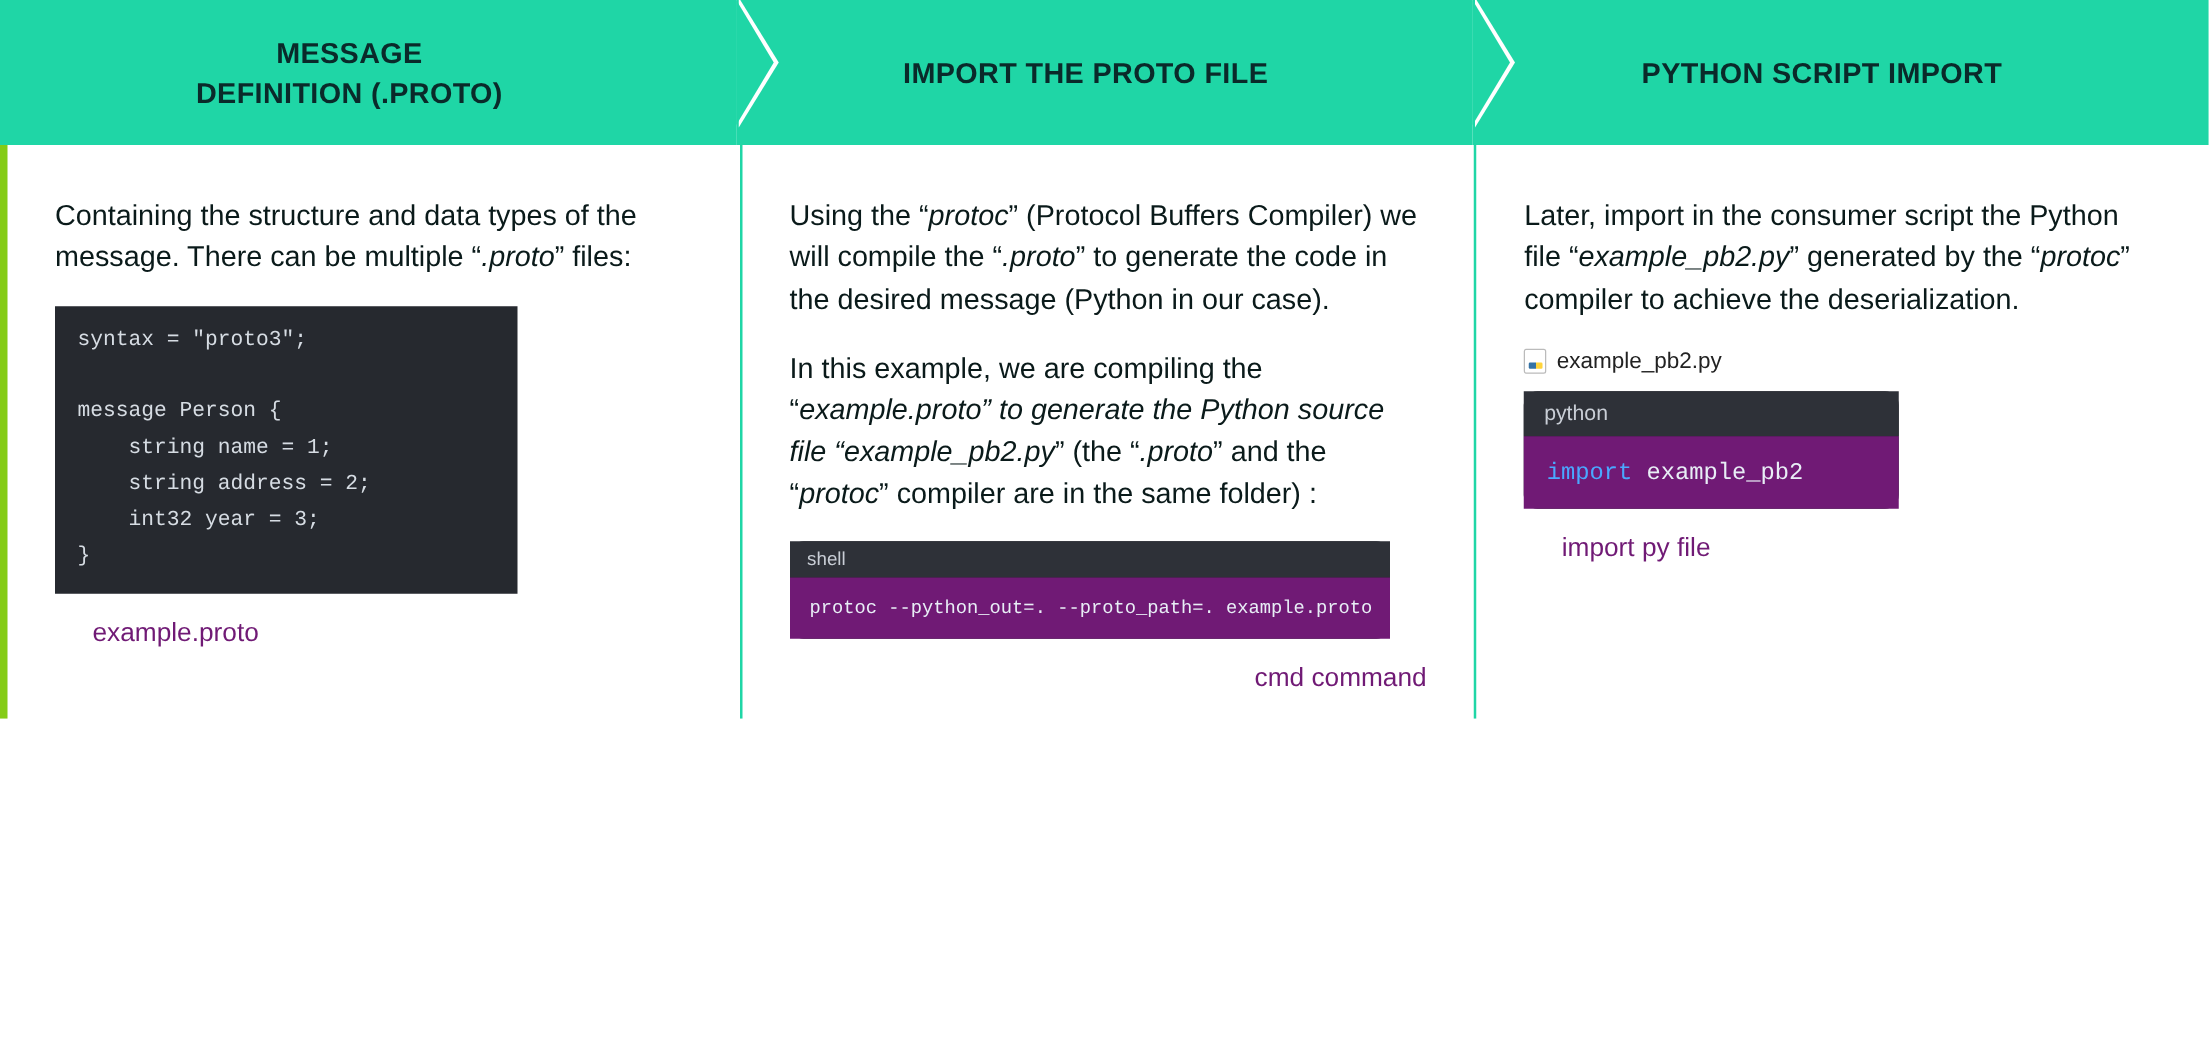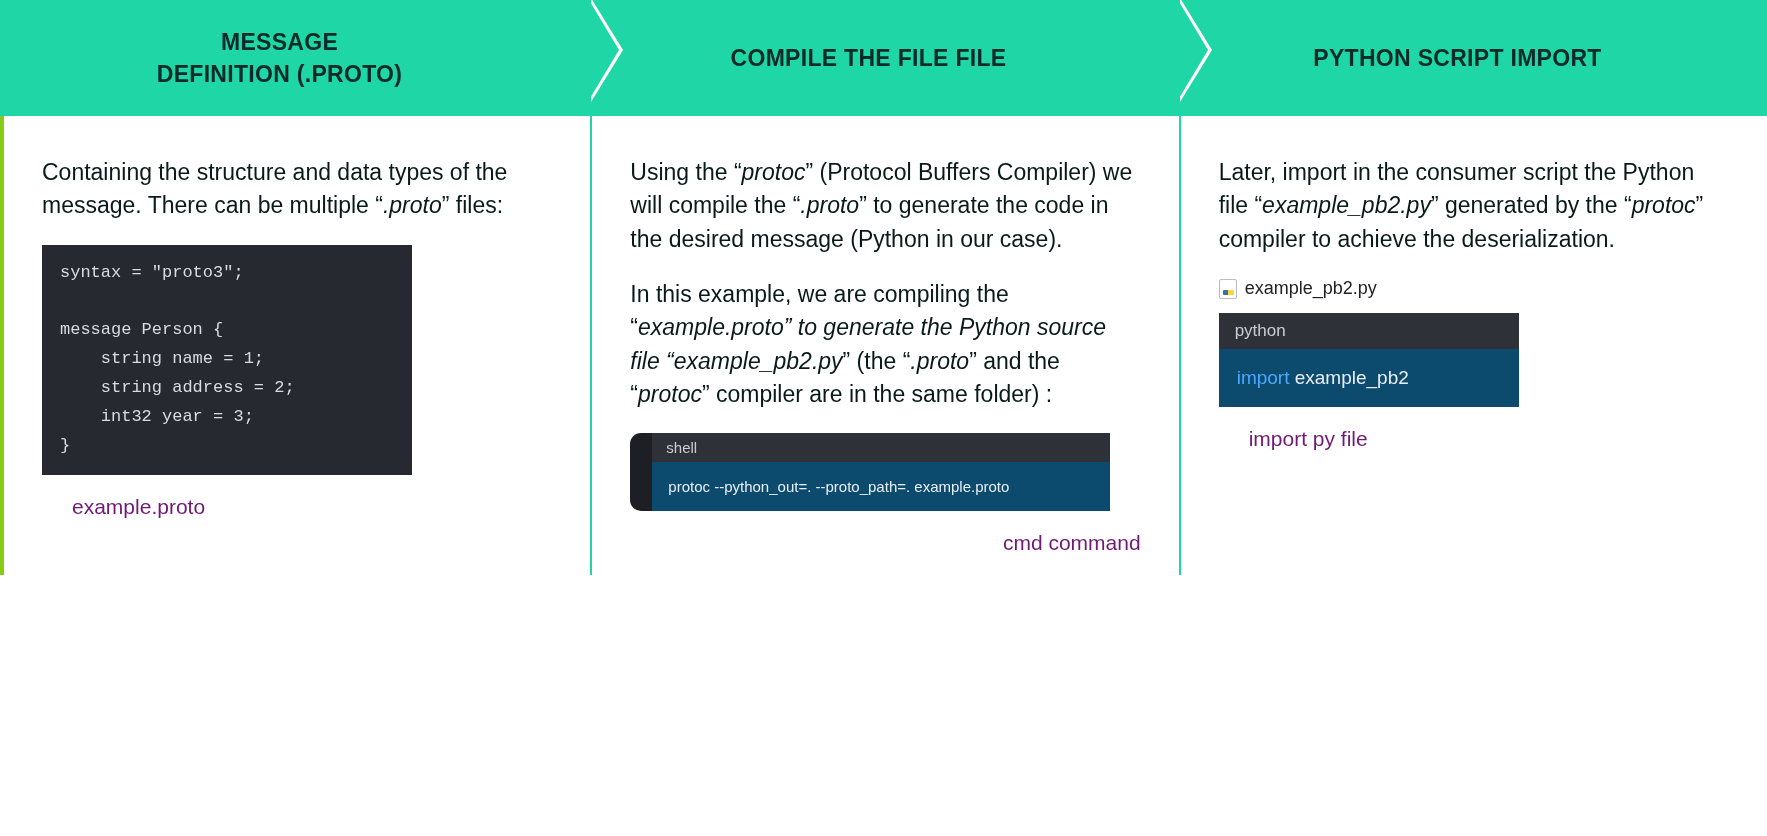--- a/index.html
+++ b/index.html
@@ -73,21 +73,21 @@
   .col {
     flex: 1;
     padding: 40px 38px 20px 38px;
     border-left: 2px solid transparent;
     position: relative;
   }
   .col + .col {
     border-left: 2px solid #1fd6a6;
   }
   .col:first-child {
-    border-left: 4px solid #84cc16;
+    border-left: 6px solid #84cc16;
   }
   .col p.desc {
     font-size: 23px;
     line-height: 1.45;
     color: #0a1a1a;
     margin-bottom: 22px;
   }
   .col p.desc em { font-style: italic; }
   .code-block {
     background: #26292f;
@@ -96,40 +96,39 @@
     font-size: 17px;
     line-height: 1.7;
     padding: 14px 18px;
     margin-top: 8px;
     width: 100%;
     max-width: 370px;
     white-space: pre;
   }
   .code-block-wide {
     max-width: 480px;
-    padding-left: 22px;
   }
   .code-card {
     background: #1e1f24;
     margin-top: 8px;
     width: 100%;
     max-width: 480px;
     border-radius: 11px;
   }
   .code-card .lang {
     background: #2e3138;
     color: #c9ced6;
     font-size: 15px;
     padding: 6px 14px;
     font-family: -apple-system, sans-serif;
   }
   .code-card .body {
-    background: #0c4a6e;
+    background: #701a75;
     color: #e8eef6;
-    font-family: Liberation Sans, sans-serif;
+    font-family: Liberation Mono, monospace;
     font-size: 15px;
     padding: 16px 16px;
     white-space: pre;
   }
   .code-card.small { max-width: 300px; }
   .code-card.small .lang { font-size: 17px; padding: 8px 16px; }
   .code-card.small .body {
     font-size: 19px;
     padding: 18px 18px;
   }
@@ -169,21 +168,21 @@
 </style>
 </head>
 <body>
 
 <div class="arrow-bar">
   <div class="arrow-seg">
     <div class="label">MESSAGE
 DEFINITION (.PROTO)</div>
   </div>
   <div class="arrow-seg">
-    <div class="label">COMPILE THE FILE FILE</div>
+    <div class="label">IMPORT THE PROTO FILE</div>
   </div>
   <div class="arrow-seg">
     <div class="label">PYTHON SCRIPT IMPORT</div>
   </div>
 </div>
 
 <div class="columns">
 
   <div class="col">
     <p class="desc">

